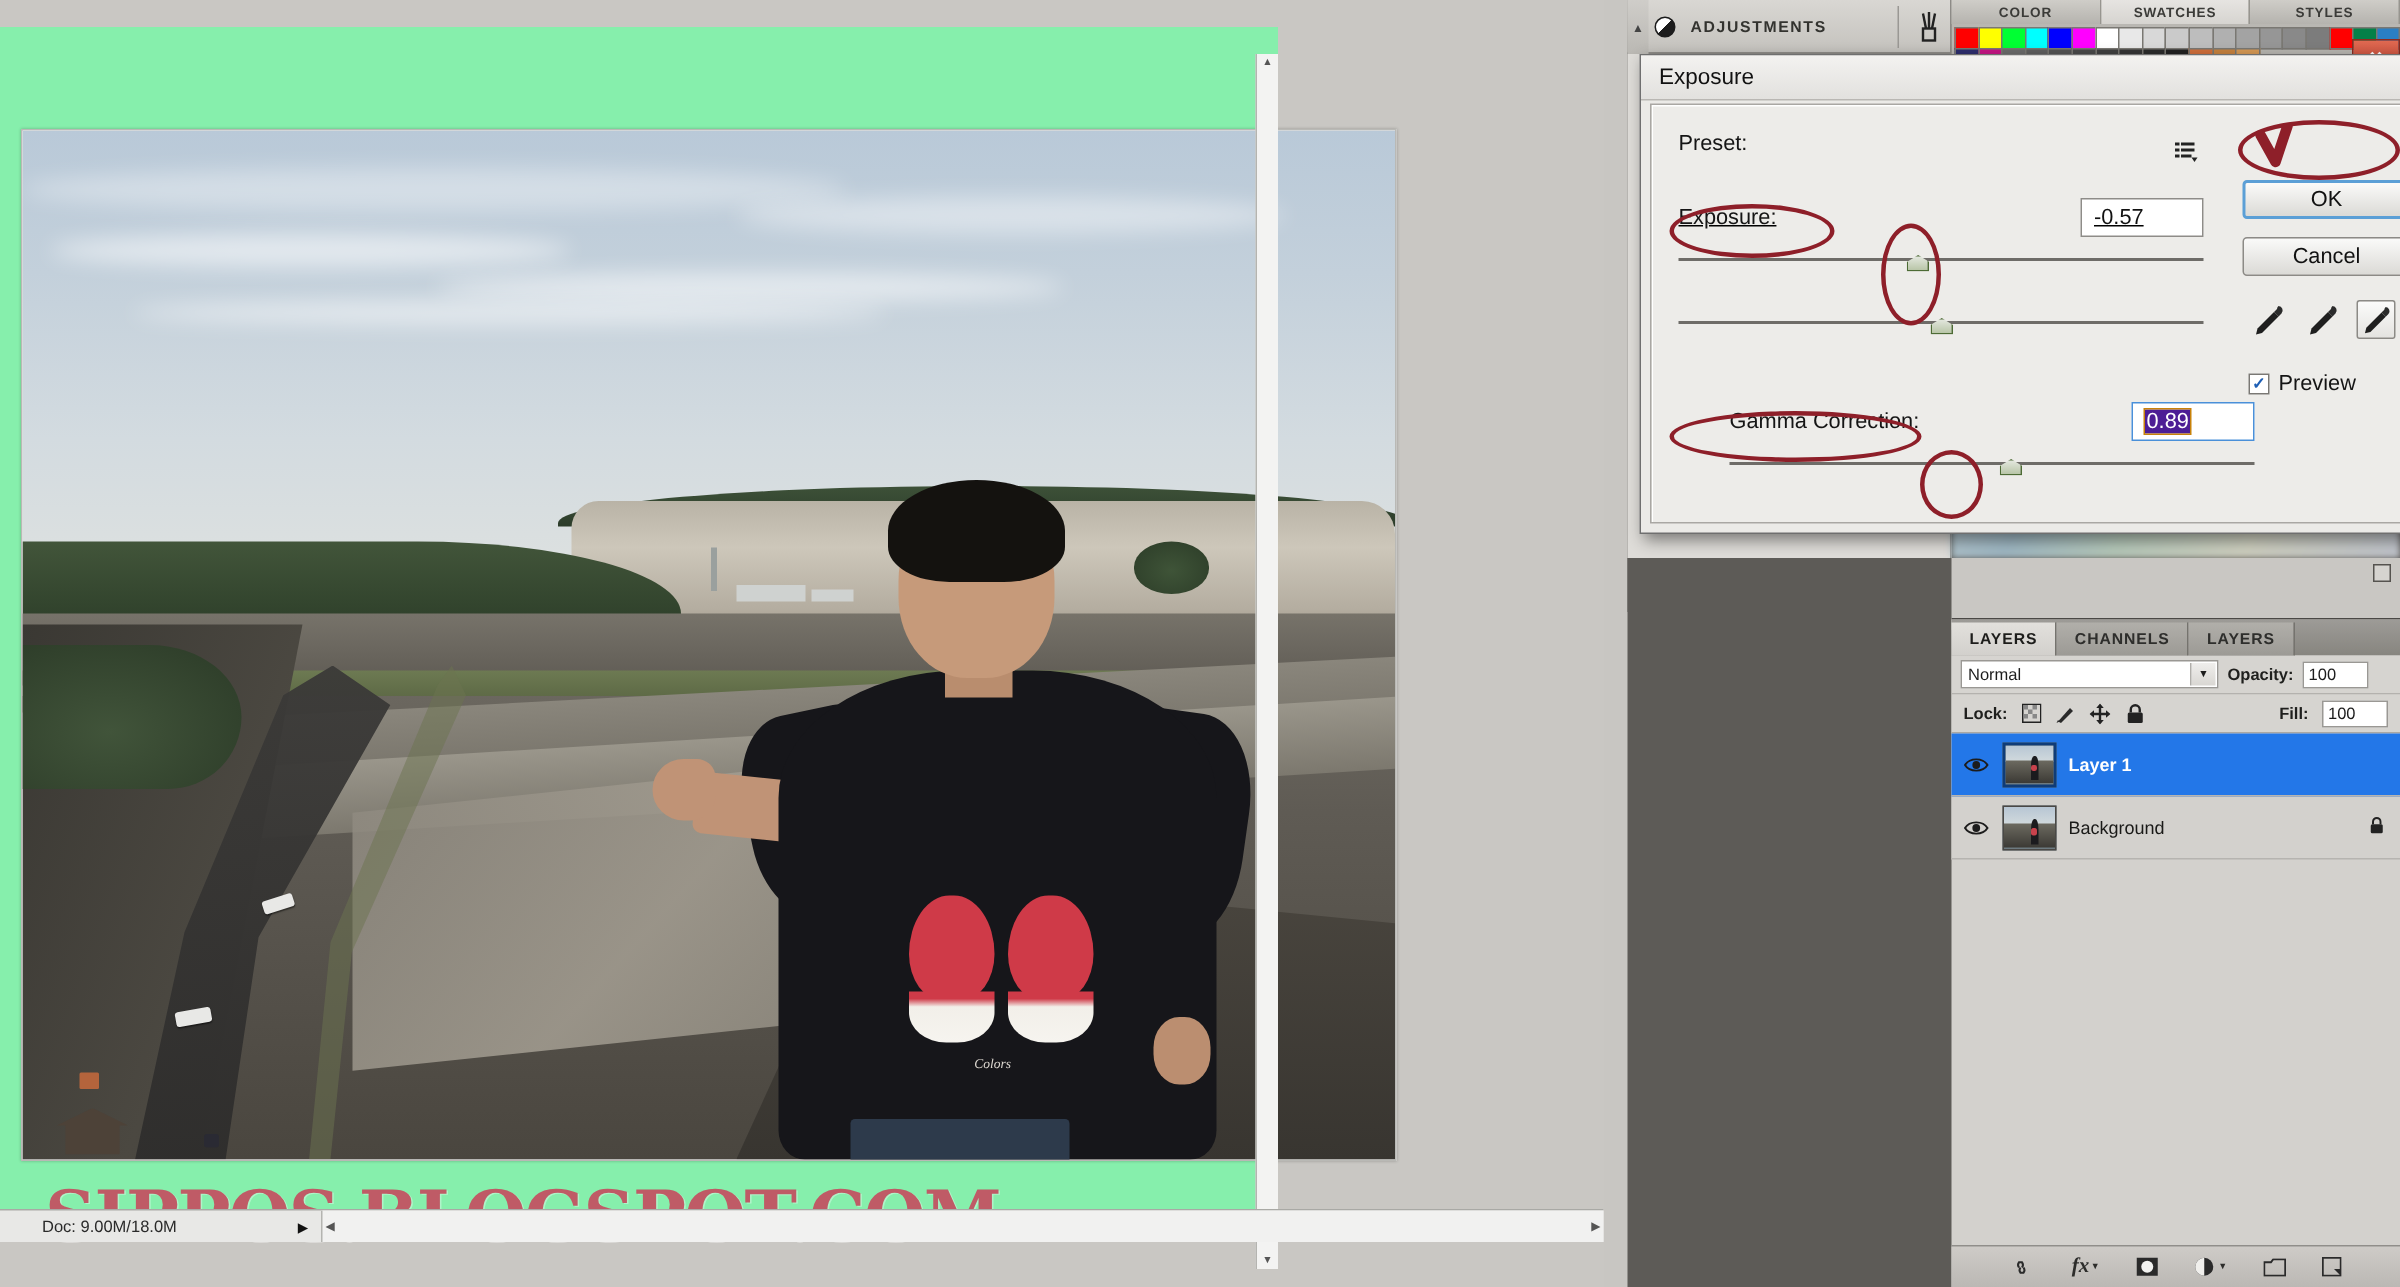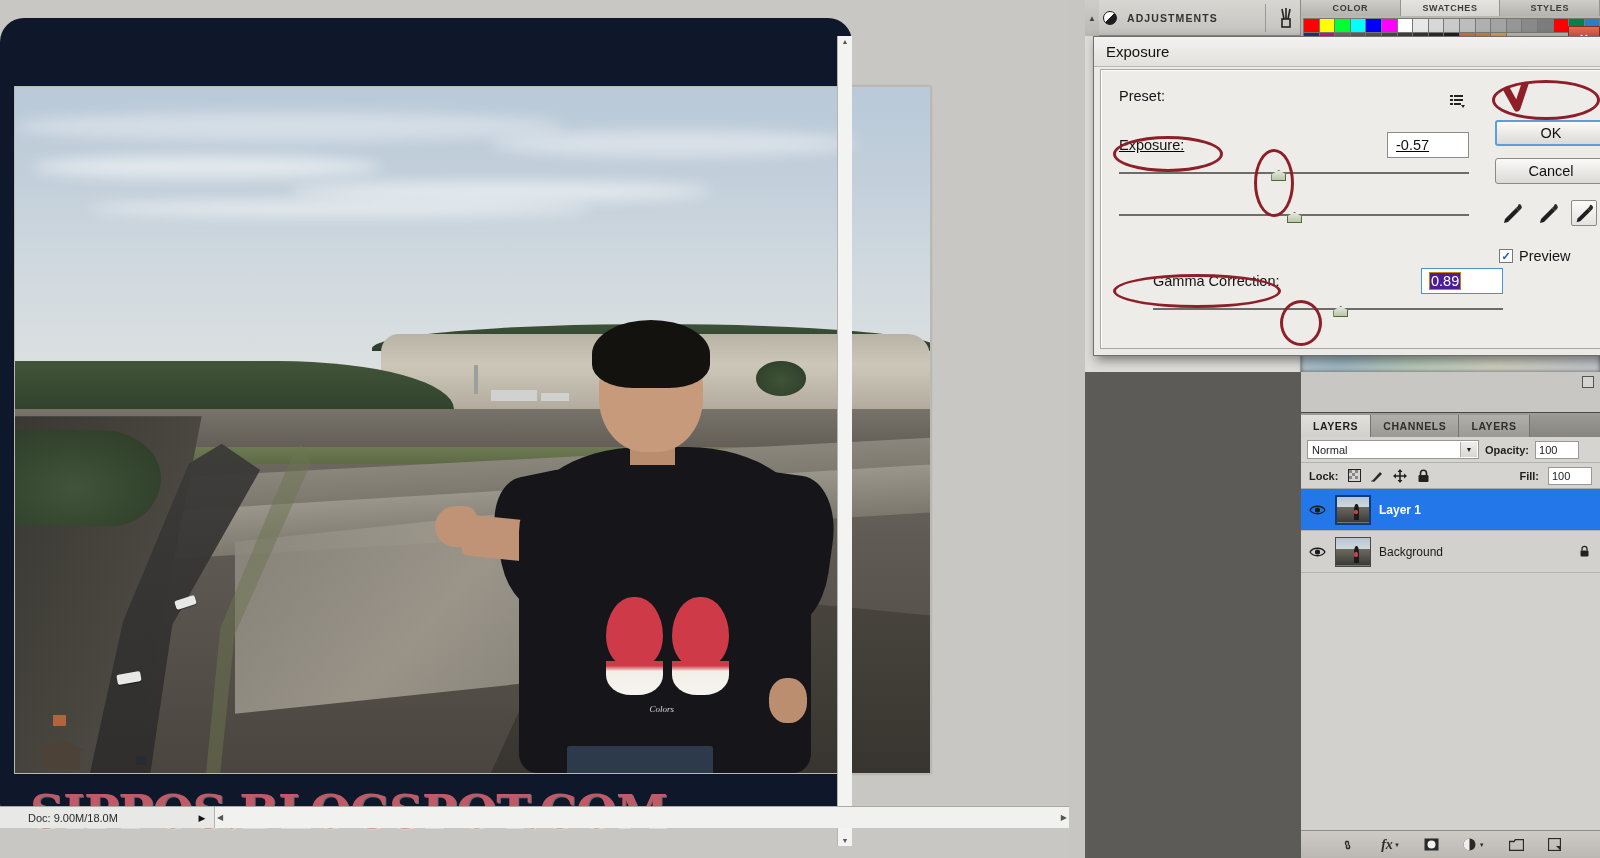--- a/index.html
+++ b/index.html
@@ -11,22 +11,21 @@
     -webkit-font-smoothing:antialiased;
   }
 
   
   #canvas-area{
     position:absolute; left:0; top:0; width:1069px; height:858px;
     background:#c9c7c3;
   }
   #doc-window{
     position:absolute; left:0; top:18px; width:852px; height:810px;
-    background:#0f172a;
-    border-radius:24px;
+    background:#86efac;
   }
 
   
   #photo-frame{
     position:absolute; left:14px; top:68px; width:917px; height:688px;
     background:#fff; border:1px solid #b9b9b5;
     box-shadow:0 0 2px rgba(0,0,0,.25);
     overflow:hidden;
   }
   #photo{ position:absolute; inset:0; overflow:hidden; }

